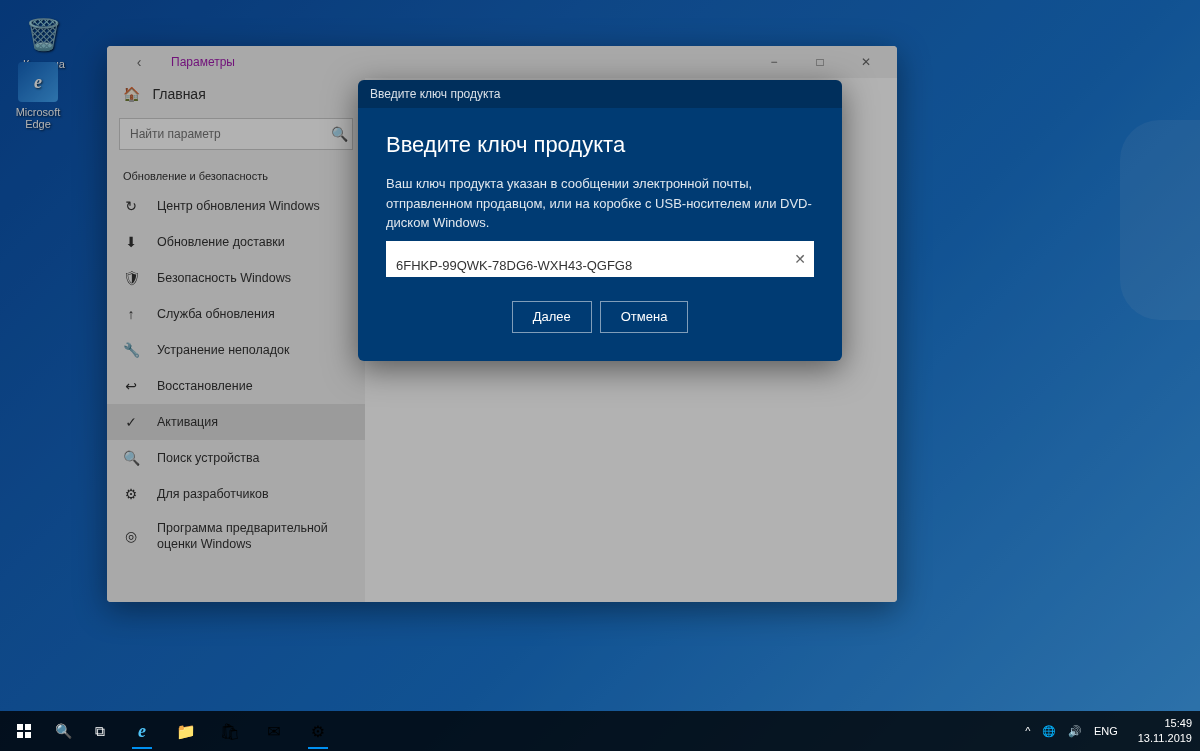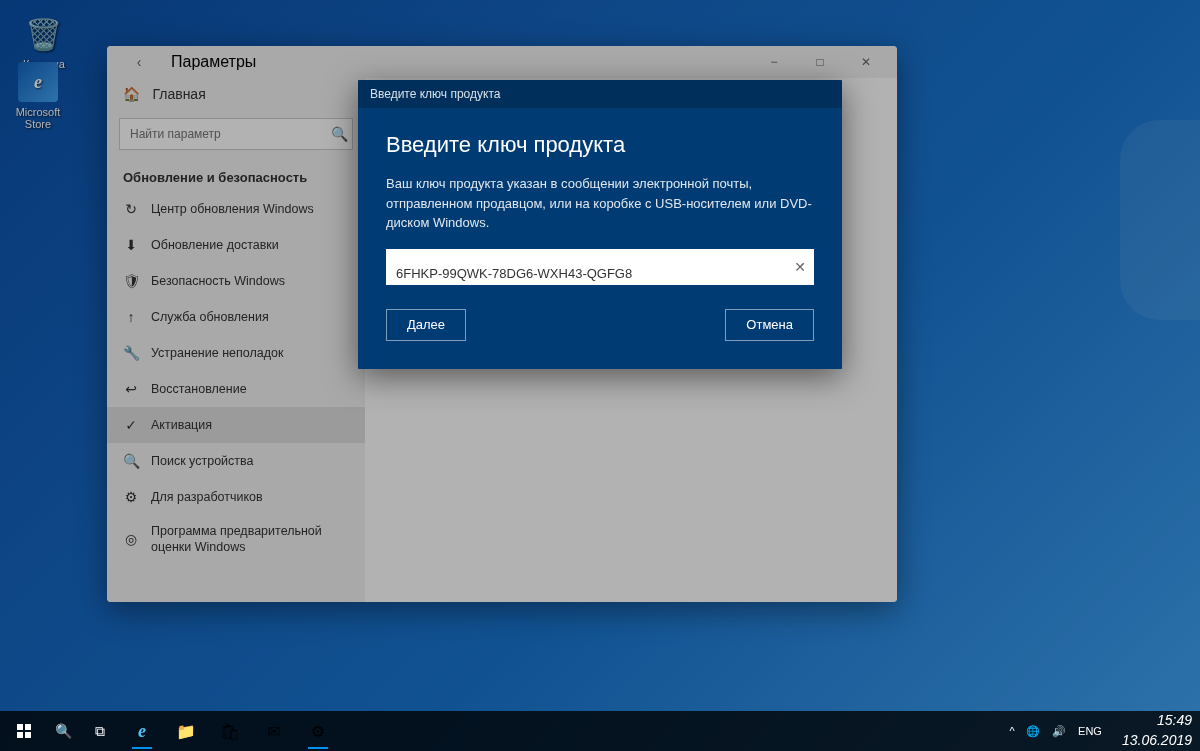--- a/index.html
+++ b/index.html
@@ -110,26 +110,25 @@
     .taskbar-tray-item {
       color: white;
       font-size: 11px;
       padding: 0 4px;
       cursor: pointer;
       display: flex;
       align-items: center;
     }
     .taskbar-clock {
       color: white;
-      font-size: 14px;
+      font-size: 11px;
       text-align: right;
       padding: 0 8px;
       cursor: pointer;
       line-height: 1.4;
-      font-style: italic;
     }
 
     
     .settings-window {
       position: absolute;
       top: 46px;
       left: 107px;
       width: 790px;
       height: 556px;
       background: #f2f2f2;
@@ -141,22 +140,22 @@
     }
     .settings-titlebar {
       height: 32px;
       background: #f2f2f2;
       display: flex;
       align-items: center;
       padding: 0 8px;
       flex-shrink: 0;
     }
     .settings-titlebar .title-text {
-      font-size: 16px;
-      color: #000000;
+      font-size: 12px;
+      color: #a21caf;
       flex: 1;
       padding-left: 8px;
     }
     .titlebar-controls {
       display: flex;
       gap: 0;
     }
     .titlebar-btn {
       width: 46px;
       height: 32px;
@@ -220,22 +219,22 @@
       right: 4px;
       top: 50%;
       transform: translateY(-50%);
       background: none;
       border: none;
       cursor: pointer;
       font-size: 14px;
       color: #666;
     }
     .sidebar-section-title {
-      font-size: 13px;
-      font-weight: 700;
+      font-size: 11px;
+      font-weight: 400;
       color: #333;
       padding: 12px 16px 6px;
     }
     .sidebar-item {
       display: flex;
       align-items: center;
       padding: 8px 16px;
       cursor: pointer;
       font-size: 13px;
       color: #333;
@@ -245,20 +244,21 @@
     .sidebar-item.active { background: rgba(0,0,0,0.08); }
     .sidebar-item .item-icon {
       width: 16px;
       text-align: center;
       font-size: 14px;
       flex-shrink: 0;
     }
     .sidebar-item .item-label {
       font-size: 12.5px;
       line-height: 1.3;
+      margin-left: 6px;
     }
 
     
     .settings-main {
       flex: 1;
       background: white;
       padding: 24px 28px;
       overflow-y: auto;
     }
     .main-title {
@@ -324,21 +324,21 @@
       align-items: flex-start;
       justify-content: center;
       z-index: 200;
       padding-top: 80px;
     }
 
     
     .modal-dialog {
       width: 484px;
       background: #003b73;
-      border-radius: 1px;
+      border-radius: 6px;
       box-shadow: 0 8px 32px rgba(0,0,0,0.5);
       overflow: hidden;
     }
     .modal-header-bar {
       height: 28px;
       background: rgba(0,0,0,0.2);
       display: flex;
       align-items: center;
       padding: 0 12px;
       font-size: 12px;
@@ -350,21 +350,21 @@
     .modal-title {
       font-size: 22px;
       font-weight: 300;
       color: white;
       margin-bottom: 16px;
     }
     .modal-description {
       font-size: 13px;
       color: rgba(255,255,255,0.88);
       line-height: 1.5;
-      margin-bottom: 16px;
+      margin-bottom: 8px;
     }
     .modal-field-label {
       font-size: 13px;
       color: rgba(255,255,255,0.85);
       margin-bottom: 6px;
     }
     .modal-input-wrap {
       position: relative;
       margin-bottom: 24px;
     }
@@ -384,21 +384,21 @@
       top: 50%;
       transform: translateY(-50%);
       cursor: pointer;
       color: #666;
       font-size: 14px;
       background: none;
       border: none;
     }
     .modal-buttons {
       display: flex;
-      justify-content: space-between;
+      justify-content: center;
       gap: 8px;
     }
     .modal-btn {
       height: 32px;
       padding: 0 20px;
       font-size: 13px;
       cursor: pointer;
       border: 1px solid rgba(255,255,255,0.5);
       background: transparent;
       color: white;
@@ -467,21 +467,21 @@
   <div class="recycle-bin desktop-icon">
     <div class="icon-img">🗑️</div>
     <span>Корзина</span>
   </div>
 
   <div class="desktop-icon" style="position:absolute;top:62px;left:6px;">
     <div class="icon-img">
       <div class="edge-icon-wrap" style="font-size:18px;font-style:italic;font-family:serif;">e</div>
     </div>
     <span style="white-space:pre-line;">Microsoft
-Store</span>
+Edge</span>
   </div>
 
   <div class="settings-window">
 
     <div class="settings-titlebar">
       <div class="titlebar-back">‹</div>
       <span class="title-text">Параметры</span>
       <div class="titlebar-controls">
         <div class="titlebar-btn" title="Свернуть">−</div>
         <div class="titlebar-btn" title="Развернуть">□</div>
@@ -622,15 +622,15 @@
   <div class="taskbar-spacer"></div>
 
   <div class="taskbar-tray">
     <div class="taskbar-tray-item">^</div>
     <div class="taskbar-tray-item">🌐</div>
     <div class="taskbar-tray-item">🔊</div>
     <div class="taskbar-tray-item">ENG</div>
   </div>
   <div class="taskbar-clock">
     <div>15:49</div>
-    <div>13.06.2019</div>
+    <div>13.11.2019</div>
   </div>
 </div>
 
 </body></html>

